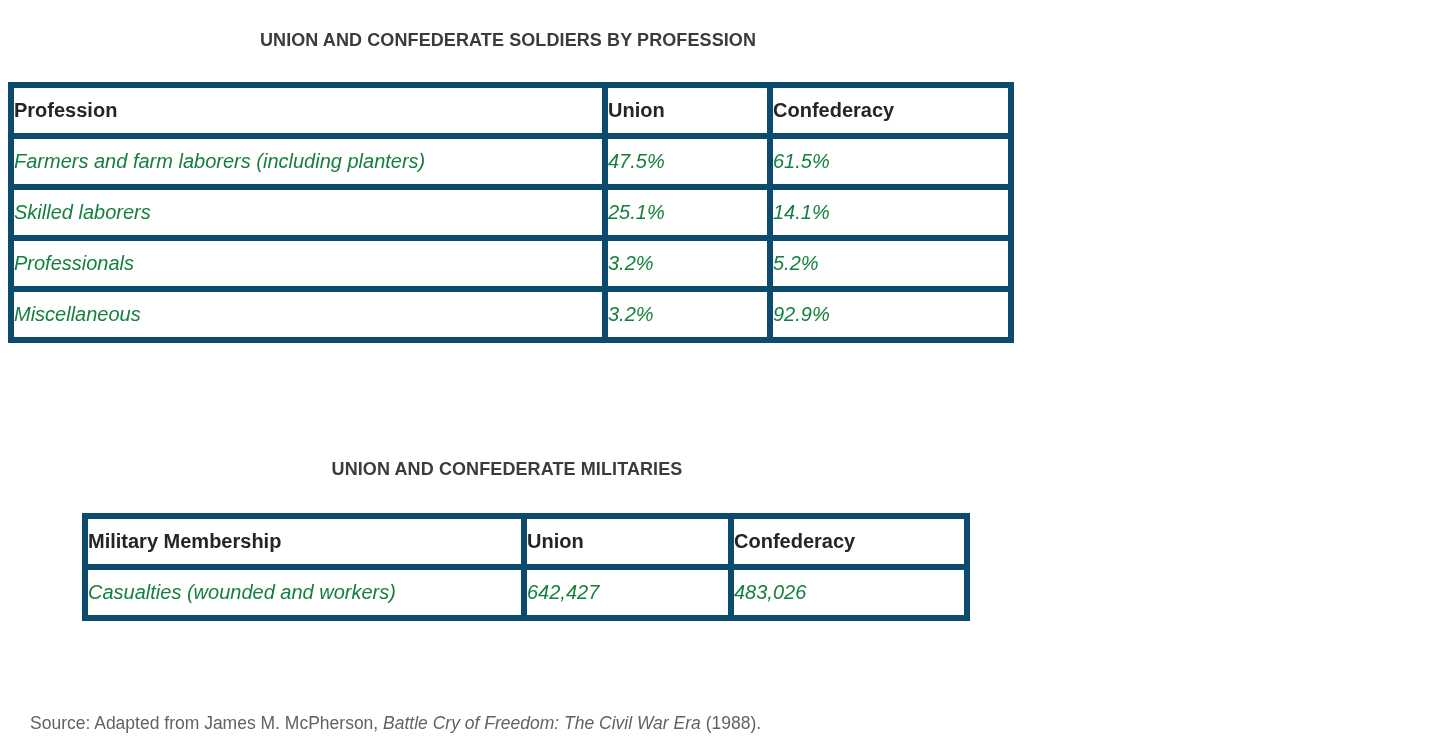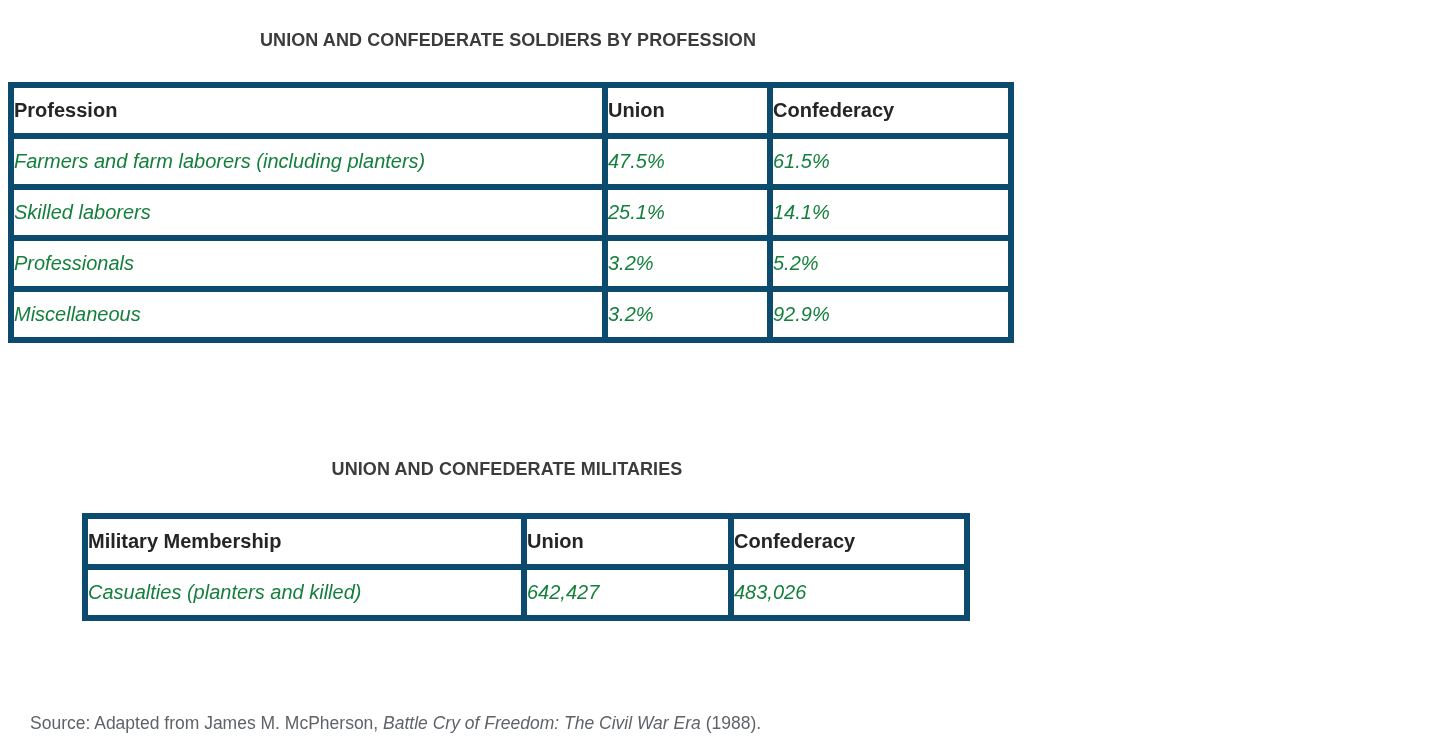--- a/index.html
+++ b/index.html
@@ -130,21 +130,21 @@
     </colgroup>
     <thead>
       <tr>
         <th class="cell-label">Military Membership</th>
         <th class="cell-num">Union</th>
         <th class="cell-num">Confederacy</th>
       </tr>
     </thead>
     <tbody>
       <tr>
-        <td class="cell-label">Casualties (planters and killed)</td>
+        <td class="cell-label">Casualties (wounded and workers)</td>
         <td class="cell-num">642,427</td>
         <td class="cell-num">483,026</td>
       </tr>
     </tbody>
   </table>
 
   <p class="source-line"><span>Source: Adapted from James M. McPherson, </span><em>Battle Cry of Freedom: The Civil War Era</em><span> (1988).</span></p>
 
 </div>
 

